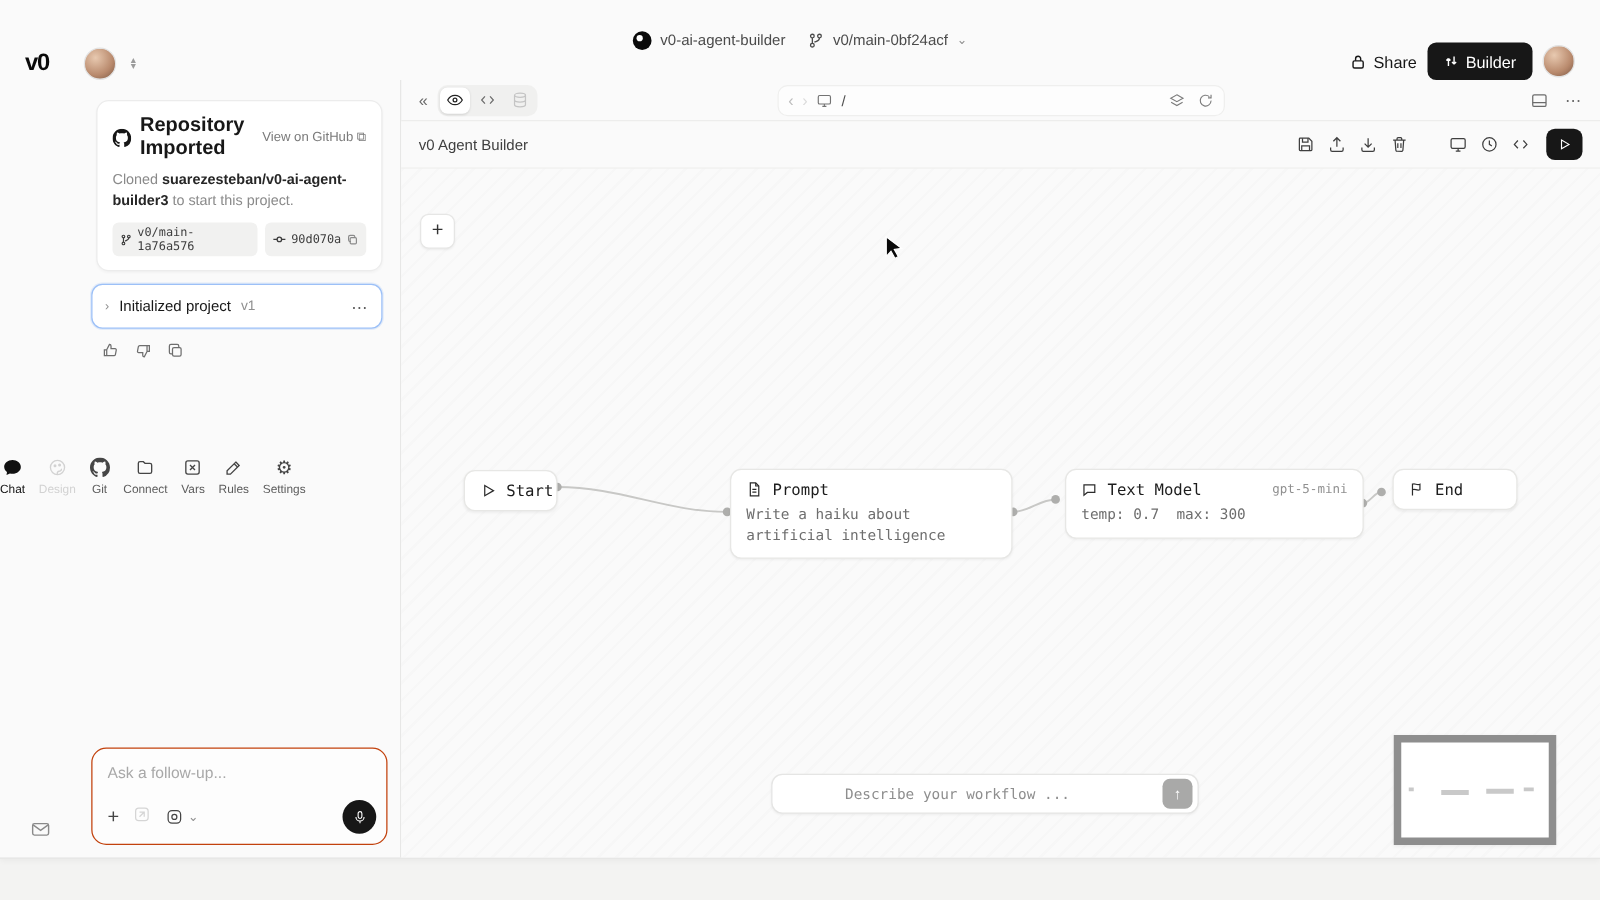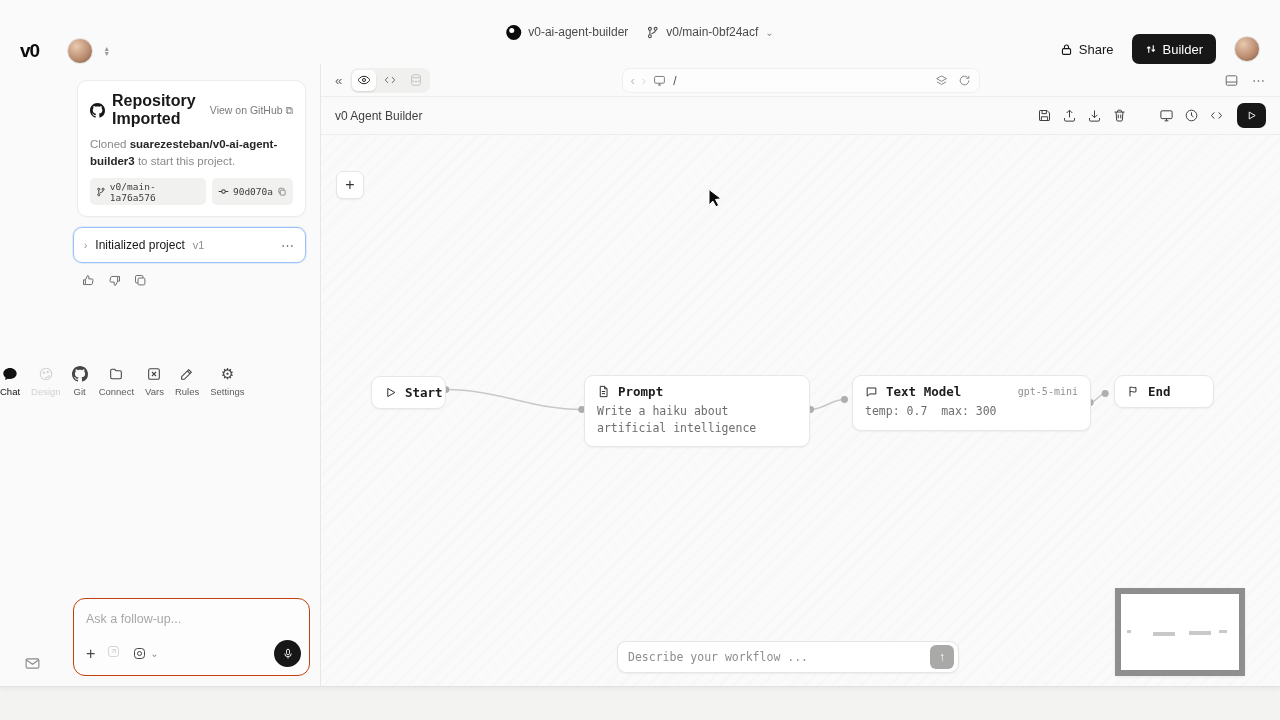--- a/index.html
+++ b/index.html
@@ -12,21 +12,21 @@
   .top-header { height:64px; display:flex; align-items:flex-end; padding:0 20px; position:relative; flex:0 0 auto; }
   .logo { font-weight:bold; font-size:19px; letter-spacing:-1px; color:#0a0a0a; margin-right:18px; }
   .avatar { width:26px; height:26px; border-radius:50%; background:radial-gradient(circle at 35% 30%, #e8c9b0, #b98a6d 60%, #7a5743); border:1px solid #e2e2e2; }
   .hdr-left { display:flex; align-items:center; gap:10px; }
   .updown { display:flex; flex-direction:column; font-size:7px; color:#9b9b9b; line-height:5px; cursor:pointer; }
   .hdr-center { position:absolute; left:50%; top:0; height:64px; transform:translateX(-50%); display:flex; align-items:center; gap:18px; }
   .crumb { display:flex; align-items:center; gap:7px; font-size:12px; color:#4b4b4b; cursor:pointer; }
   .proj-dot { width:15px; height:15px; border-radius:50%; background:#0a0a0a; position:relative; }
   .proj-dot::after { content:""; position:absolute; left:3px; top:3px; width:5px; height:5px; border-radius:50%; background:#fff; }
   .chev { color:#8f8f8f; font-size:10px; }
-  .hdr-right { margin-left:auto; display:flex; align-items:center; gap:18px; }
+  .hdr-right { margin-left:auto; display:flex; align-items:center; gap:8px; }
   .share-btn { display:flex; align-items:center; gap:6px; font-size:13px; color:#171717; cursor:pointer; }
   .publish-btn { display:flex; align-items:center; gap:6px; background:#171717; color:#fff; font-size:13px;
                  height:30px; padding:0 13px; border-radius:7px; border:none; cursor:pointer; }
 
   .main-row { flex:1; display:flex; min-height:0; }
 
   
   .rail { width:65px; flex:0 0 auto; display:flex; flex-direction:row; align-items:center; padding-top:12px; gap:11px; position:relative; }
   .rail-item { display:flex; flex-direction:column; align-items:center; gap:3px; cursor:pointer; width:56px; }
   .rail-item .ric { height:18px; display:flex; align-items:center; justify-content:center; color:#454545; }
@@ -92,31 +92,31 @@
   
   .canvas { flex:1; position:relative; background:#fafafa;
             background-image:repeating-linear-gradient(135deg, rgba(0,0,0,.012) 0 2px, transparent 2px 10px); overflow:hidden; }
   .add-node-btn { position:absolute; left:15px; top:36px; width:28px; height:28px; background:#fff; border:1px solid #e6e6e5;
                   border-radius:7px; box-shadow:0 1px 2px rgba(0,0,0,.06); font-size:16px; color:#333;
                   display:flex; align-items:center; justify-content:center; cursor:pointer; }
   .edges { position:absolute; inset:0; width:100%; height:100%; pointer-events:none; }
   .node { position:absolute; background:#fff; border:1px solid #e7e7e5; border-radius:9px; box-shadow:0 1px 2px rgba(0,0,0,.05);
           font-family:"DejaVu Sans Mono", monospace; cursor:pointer; }
   .node-head { display:flex; align-items:center; gap:8px; padding:8px 12px; }
-  .node-title { font-size:12.5px; font-weight:bold; color:#1c1c1c; }
+  .node-title { font-size:12.5px; font-weight:normal; color:#1c1c1c; }
   .node-ic { color:#2b2b2b; display:flex; }
   .node-badge { margin-left:auto; font-size:10px; color:#909090; padding-left:26px; }
   .node-body { padding:0 12px 10px 12px; font-size:11.5px; color:#6e6e6e; line-height:1.45; white-space:pre-wrap; }
   .n-start { left:50px; top:241px; width:75px; }
   .n-prompt { left:263px; top:240px; width:226px; }
   .n-model { left:531px; top:240px; width:239px; }
   .n-end { left:793px; top:240px; width:100px; }
 
-  .wf-composer { position:absolute; left:296px; top:506px; width:342px; height:32px; background:#fff; border:1px solid #e5e5e4;
-                 border-radius:9px; box-shadow:0 1px 2px rgba(0,0,0,.05); display:flex; align-items:center; }
+  .wf-composer { position:absolute; left:296px; top:484px; width:342px; height:32px; background:#fff; border:1px solid #e5e5e4;
+                 border-radius:9px; box-shadow:0 1px 2px rgba(0,0,0,.05); display:flex; align-items:center;padding-left:48px; }
   .wf-input { flex:1; border:none; outline:none; background:transparent; padding:0 10px;
               font-family:"DejaVu Sans Mono", monospace; font-size:11.5px; color:#333; }
   .wf-input::placeholder { color:#8e8e8e; }
   .wf-send { width:24px; height:24px; margin-right:4px; background:#a9a9a8; border:none; border-radius:6px; color:#fff;
              font-size:12px; display:flex; align-items:center; justify-content:center; cursor:pointer; }
 
   .minimap { position:absolute; left:794px; top:453px; width:130px; height:88px; background:#fff;
              border:6px solid #8e8e8e; box-shadow:0 1px 3px rgba(0,0,0,.08); cursor:pointer; }
   .mm-mark { position:absolute; background:#c9c9c9; }
   .cursor { position:absolute; left:384px; top:53px; pointer-events:none; }

